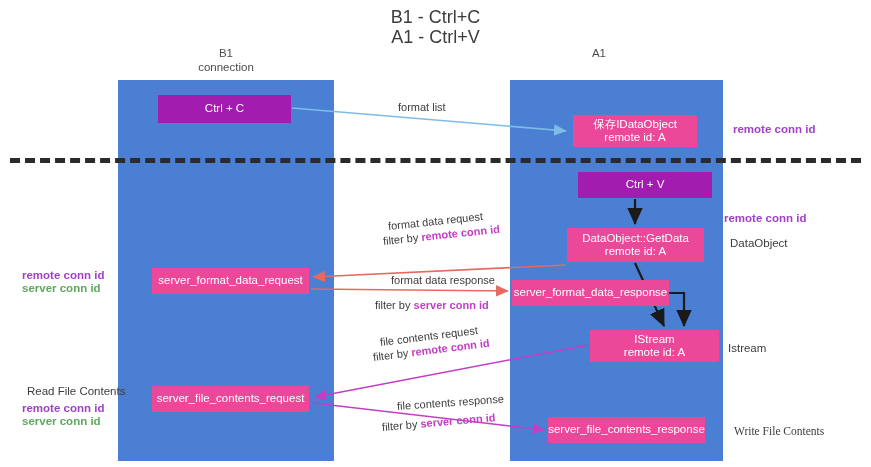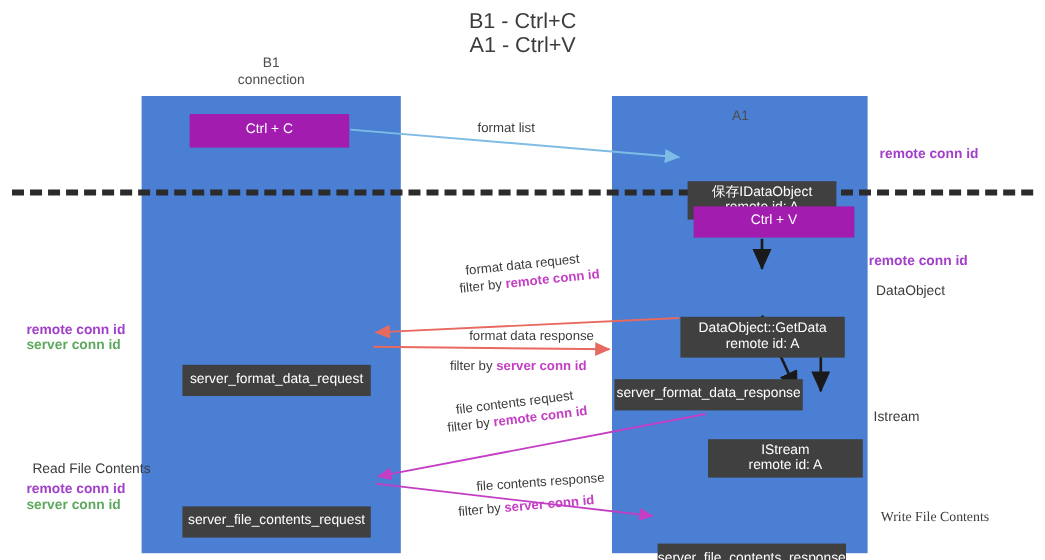--- a/index.html
+++ b/index.html
@@ -27,21 +27,21 @@
 
   
   .lane-header {
     position: absolute;
     text-align: center;
     color: #4d4d4d;
     font-size: 11.5px;
     line-height: 14px;
   }
   #header-b1 { left: 156px; top: 46px; width: 140px; }
-  #header-a1 { left: 547px; top: 46px; width: 140px; margin-top: 44px; }
+  #header-a1 { left: 529px; top: 46px; width: 140px; }
   .lane-header .l2 { display: block; }
 
   
   #title {
     position: absolute;
     left: 0; top: 7px;
     width: 871px;
     text-align: center;
     color: #3c3c3c;
     font-size: 18px;
@@ -65,21 +65,21 @@
     font-size: 11.5px;
     line-height: 13.5px;
     text-align: center;
     display: flex;
     flex-direction: column;
     align-items: center;
     justify-content: center;
     z-index: 6;
   }
   .node.green  { background: #a21caf; }
-  .node.orange { background: #404040; margin-top: 36px; }
+  .node.orange { background: #ec4899; }
   .node .sub { display: block; }
 
   #n-ctrlc  { left: 158px; top: 95px;  width: 133px; height: 28px; }
   #n-save   { left: 573px; top: 115px; width: 124px; height: 32px; }
   #n-ctrlv  { left: 578px; top: 172px; width: 134px; height: 26px; }
   #n-getdata{ left: 567px; top: 228px; width: 137px; height: 34px; }
   #n-sfdreq { left: 152px; top: 268px; width: 157px; height: 26px; }
   #n-sfdres { left: 512px; top: 280px; width: 157px; height: 26px; }
   #n-istream{ left: 590px; top: 330px; width: 129px; height: 32px; }
   #n-sfcreq { left: 152px; top: 386px; width: 157px; height: 26px; }

